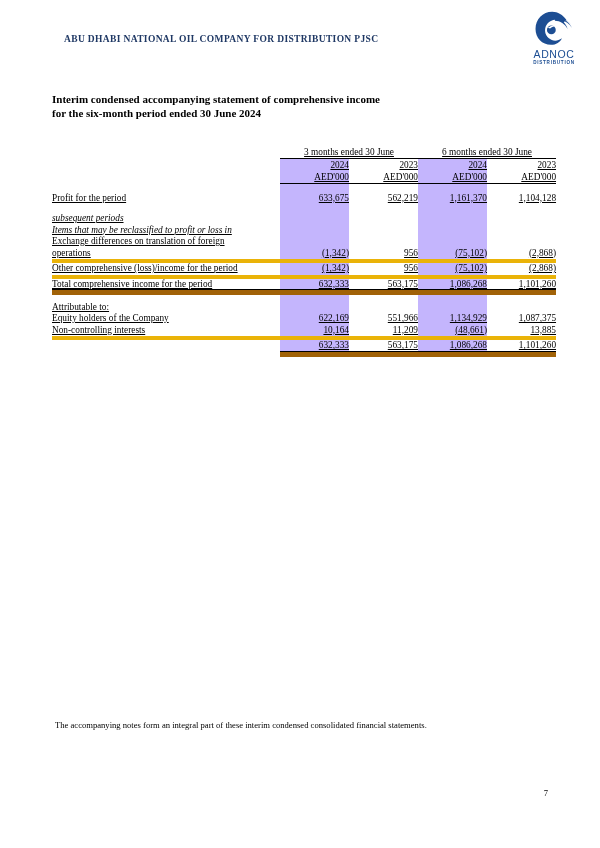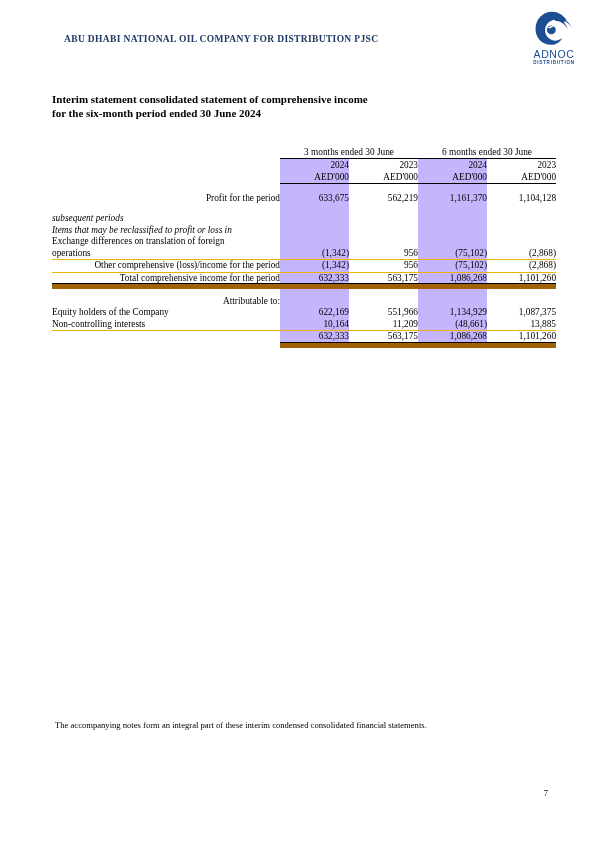--- a/index.html
+++ b/index.html
@@ -90,20 +90,21 @@
     color: #000000;
   }
   .statement-title div { white-space: nowrap; }
 
   
   .table-wrap {
     position: absolute;
     left: 52px;
     top: 146px;
     width: 504px;
+    text-decoration: underline;
   }
 
   table.fin {
     border-collapse: collapse;
     width: 504px;
     table-layout: fixed;
     font-size: 9.3px;
   }
 
   table.fin col.c-label { width: 228px; }
@@ -128,21 +129,21 @@
     padding-right: 7px;
     padding-left: 4px;
     line-height: 11.5px;
     white-space: nowrap;
     padding-top: 1px;
     padding-bottom: 1px;
   }
 
   .hl { background: #c4b5fd; }
 
-  .bold { font-weight: bold; text-align: right; }
+  .bold { font-weight: bold; }
   .ital { font-style: italic; }
 
   
   .grp {
     text-align: center;
     font-weight: bold;
     font-size: 9.3px;
     border-bottom: 1px solid #000000;
     padding-bottom: 1px;
     line-height: 12px;
@@ -159,21 +160,21 @@
 
   .unit {
     text-align: right;
     font-size: 9.3px;
     padding-right: 7px;
     padding-left: 4px;
     border-bottom: 1px solid #000000;
     line-height: 12px;
     padding-bottom: 1.5px;
   }
-  .rule-bottom { border-bottom: 1px solid #eab308; }
+  .rule-bottom { border-bottom: 4px solid #eab308; }
   .rule-double {
     border-bottom: 5px solid #a16207;
     box-shadow: inset 0 -3px 0 -2px #000000;
   }
 
   .spacer-row td { height: 9px; line-height: 9px; font-size: 1px; }
 
   
   .footnote {
     position: absolute;
@@ -216,21 +217,21 @@
                  C74 28 79 35 81 43 C75 31 64 24 52 24 Z" fill="#1d4e93"></path>
 
         <path d="M36 40 C44 34 54 33 63 36 C55 35 47 37 41 42 Z" fill="#ffffff"></path>
       </svg>
       <div class="logo-word">ADNOC</div>
       <div class="logo-sub">DISTRIBUTION</div>
     </div>
   </div>
 
   <div class="statement-title">
-    <div>Interim statement consolidated statement of comprehensive income</div>
+    <div>Interim condensed accompanying statement of comprehensive income</div>
     <div>for the six-month period ended 30 June 2024</div>
   </div>
 
   <div class="table-wrap">
     <table class="fin">
       <colgroup>
         <col class="c-label">
           <col class="c-num">
           <col class="c-num">
           <col class="c-num">

